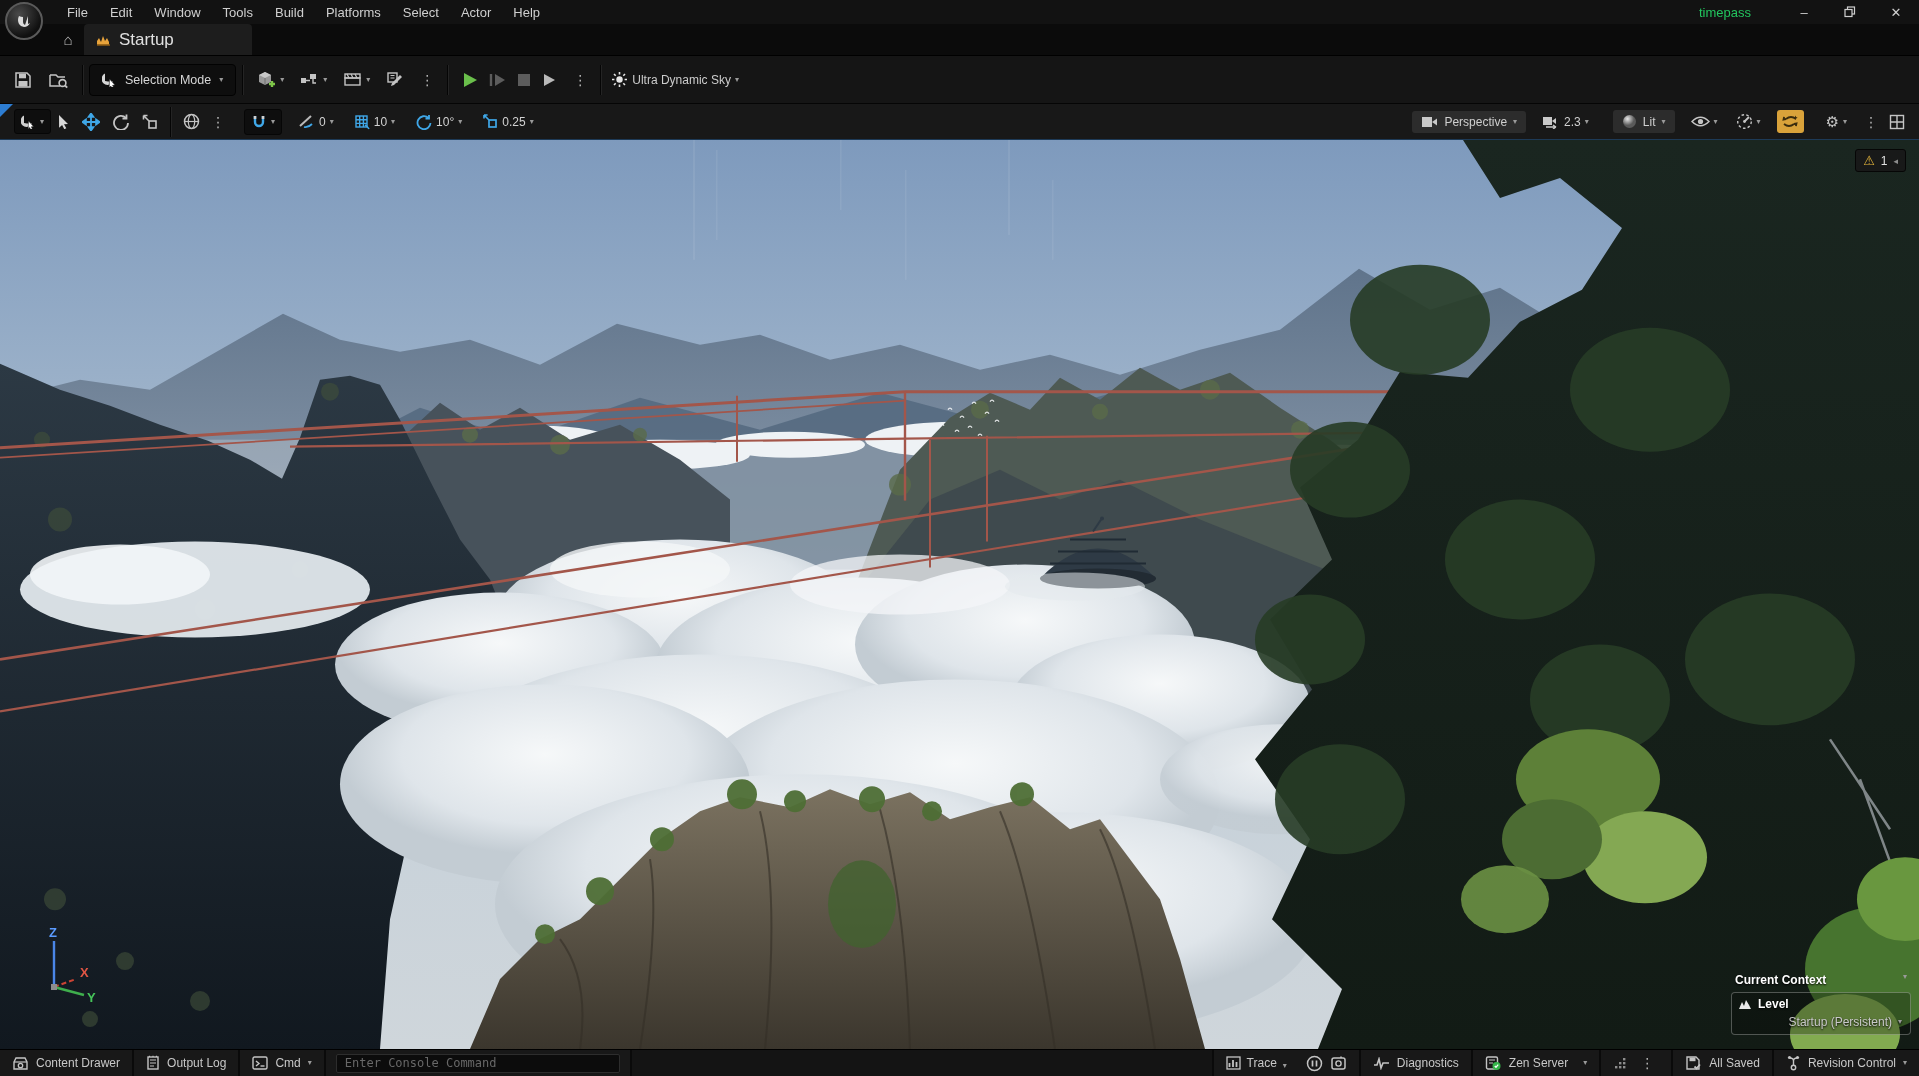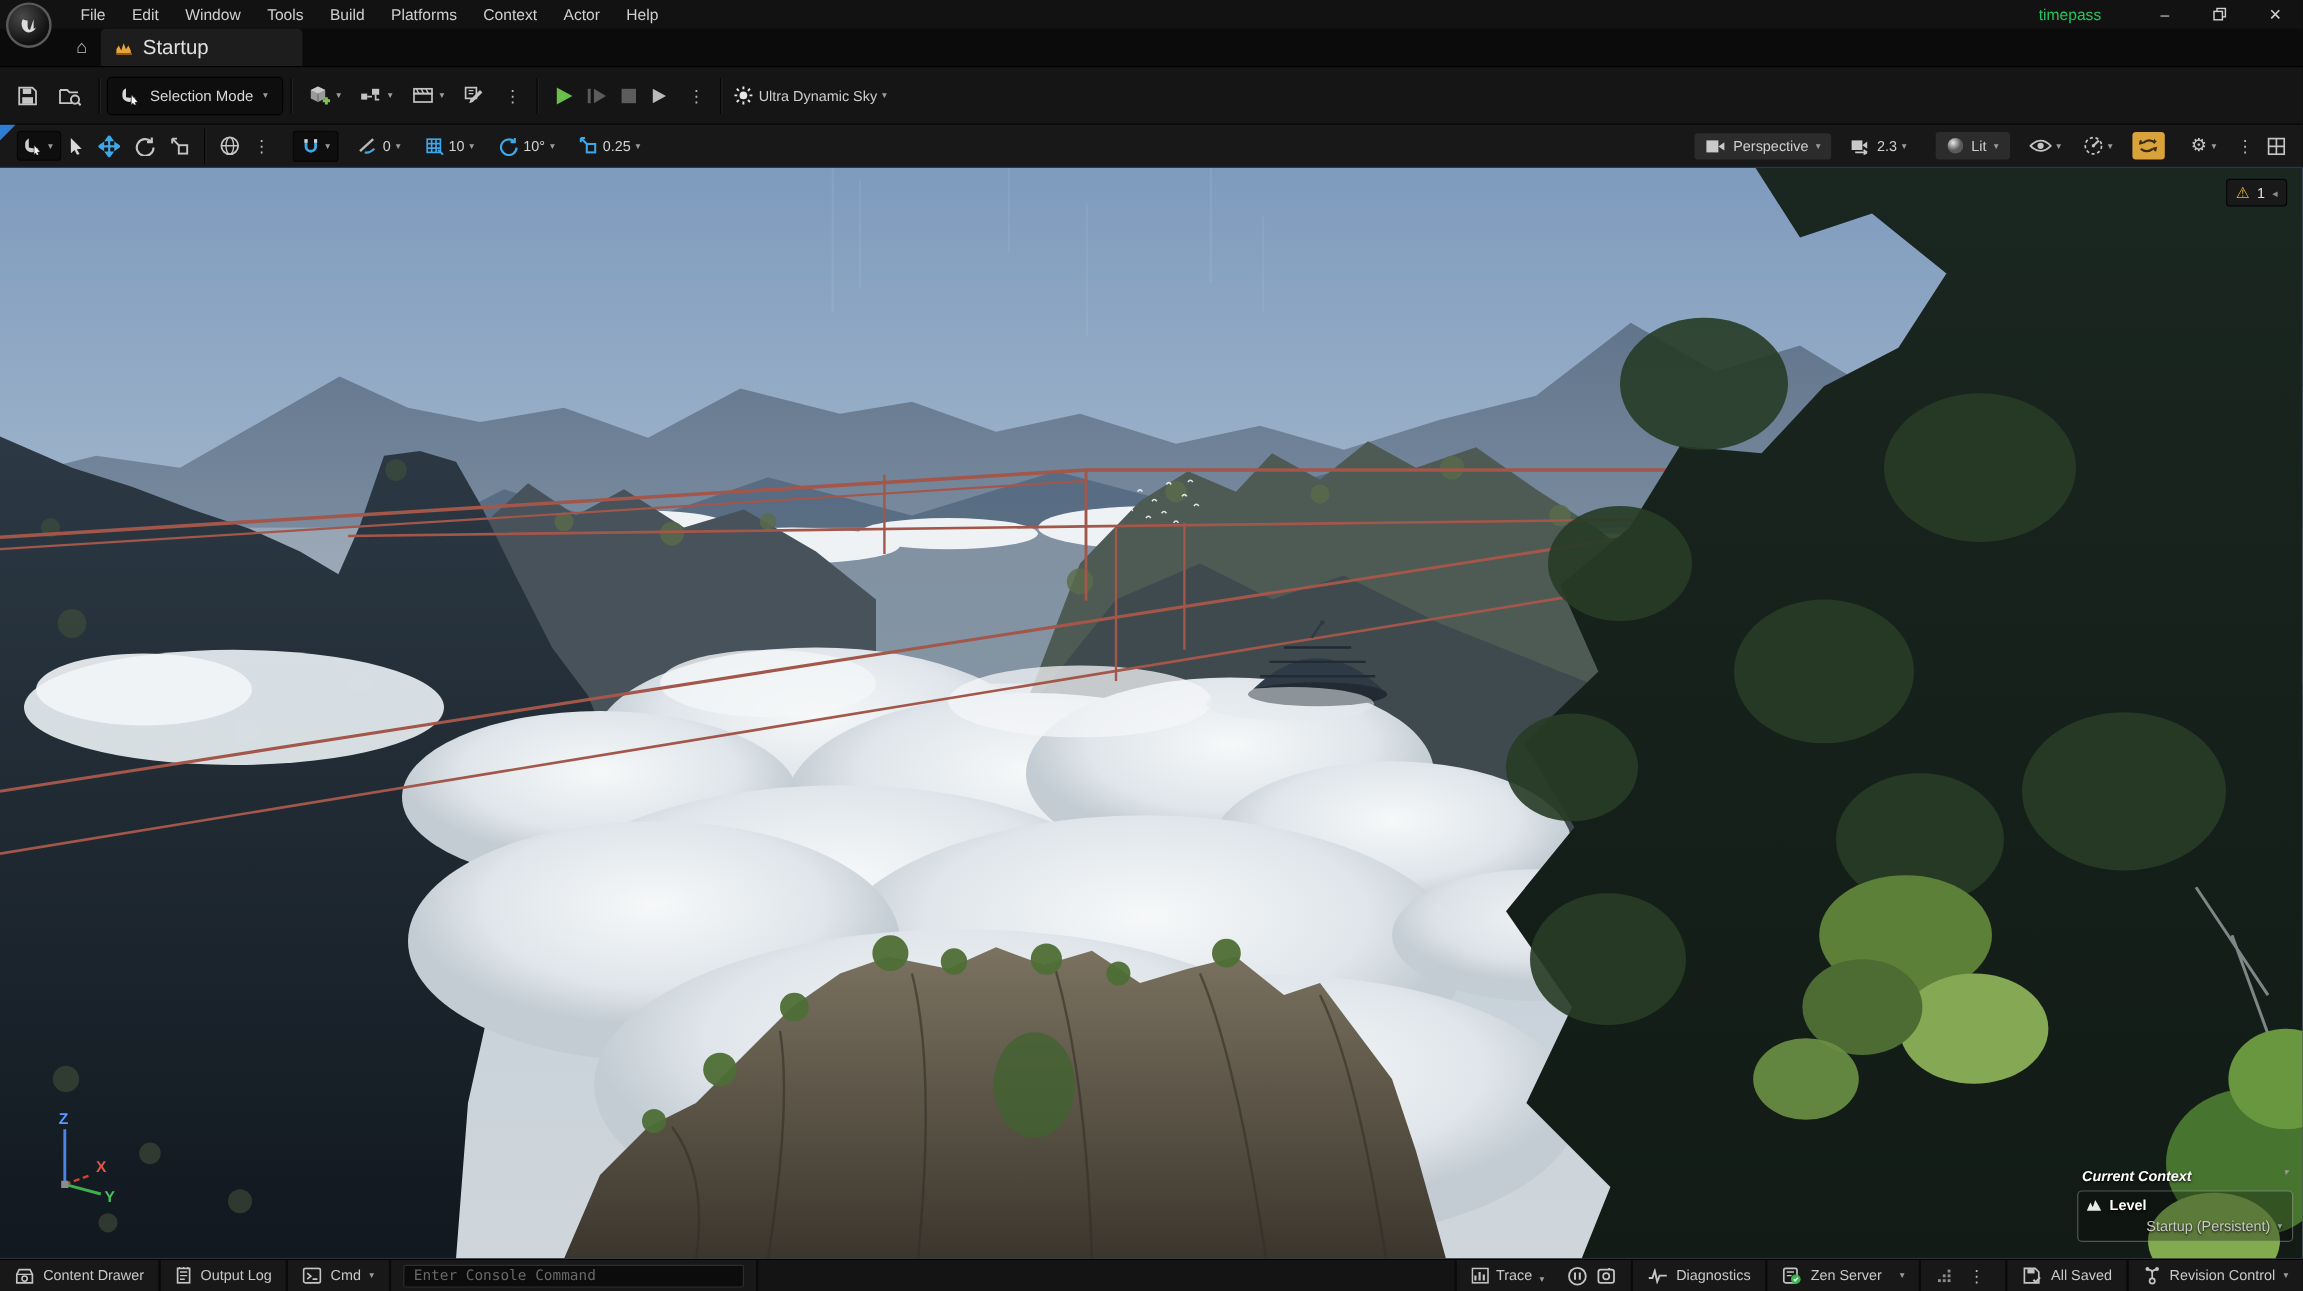--- a/index.html
+++ b/index.html
@@ -59,21 +59,21 @@
     border-top:1px solid #1d3a57; overflow:hidden; }
   .scene { position:absolute; inset:0; width:100%; height:100%; }
 
   .warn-badge { position:absolute; top:9px; right:13px; height:23px; background:rgba(24,24,24,.88);
     border:1px solid #060606; border-radius:3px; display:flex; align-items:center; gap:6px;
     padding:0 7px; font-size:12px; color:#e0e0e0; }
   .warn-tri { color:#e9b93c; font-size:13px; line-height:1; }
   .warn-collapse { color:#8d8d8d; font-size:9px; }
 
   .ctx-panel { position:absolute; right:8px; bottom:14px; width:180px; font-size:12px; }
-  .ctx-title-row { display:flex; align-items:flex-start; justify-content:space-between; padding:2px 4px;font-style:italic; }
+  .ctx-title-row { display:flex; align-items:flex-start; justify-content:space-between; padding:2px 4px; }
   .ctx-title { color:#ffffff; font-weight:bold; text-shadow:0 1px 2px #000; }
   .ctx-box { margin-top:3px; border:1px solid rgba(255,255,255,.28); border-radius:4px;
     background:rgba(8,10,8,.30); padding:4px 6px 5px; }
   .ctx-level-row { display:flex; align-items:center; gap:6px; color:#fff; font-weight:bold; text-shadow:0 1px 2px #000; }
   .ctx-value-row { display:flex; align-items:center; justify-content:flex-end; gap:6px;
     color:#c9c9c9; margin-top:4px; padding-right:2px; text-shadow:0 1px 2px #000; }
 
   .gizmo { position:absolute; left:30px; bottom:40px; }
 
   
@@ -100,21 +100,21 @@
         <path d="M5 5 q-2 4 0 8 q2 3 5 3 q4 0 6 -4 l-2 1 v-8 l-3 9 q-2 -1 -2 -3 v-5 q-2 0 -4 -1z" fill="#dcdcdc"></path>
       </svg>
     </div>
     <nav class="menus">
       <span class="menu-item">File</span>
       <span class="menu-item">Edit</span>
       <span class="menu-item">Window</span>
       <span class="menu-item">Tools</span>
       <span class="menu-item">Build</span>
       <span class="menu-item">Platforms</span>
-      <span class="menu-item">Context</span>
+      <span class="menu-item">Select</span>
       <span class="menu-item">Actor</span>
       <span class="menu-item">Help</span>
     </nav>
     <span class="win-title">timepass</span>
     <div class="win-controls">
       <span class="win-btn">–</span>
       <span class="win-btn">
         <svg class="ic" width="12" height="12" viewBox="0 0 12 12">
           <rect x="3.5" y="1" width="7" height="7" fill="none" stroke="#cfcfcf" stroke-width="1.2"></rect>
           <rect x="1" y="3.5" width="7" height="7" fill="#121212" stroke="#cfcfcf" stroke-width="1.2"></rect>

